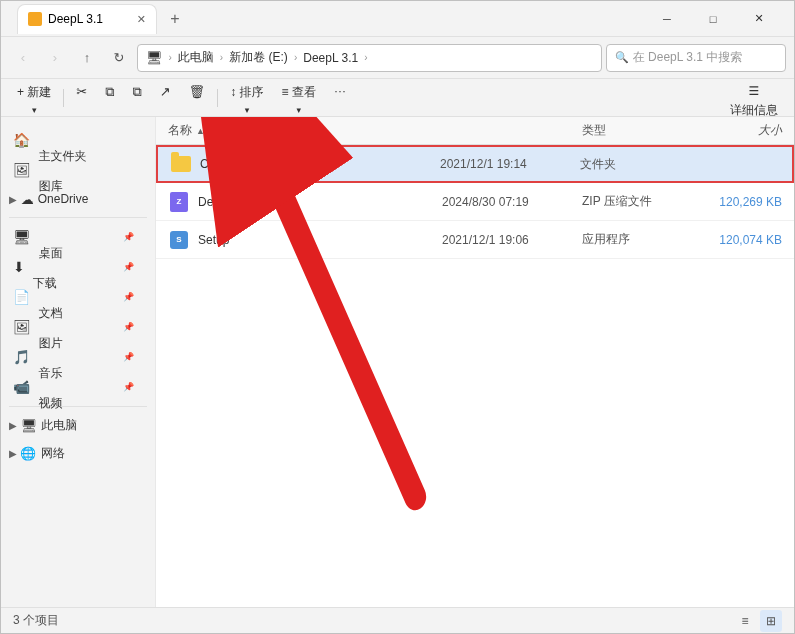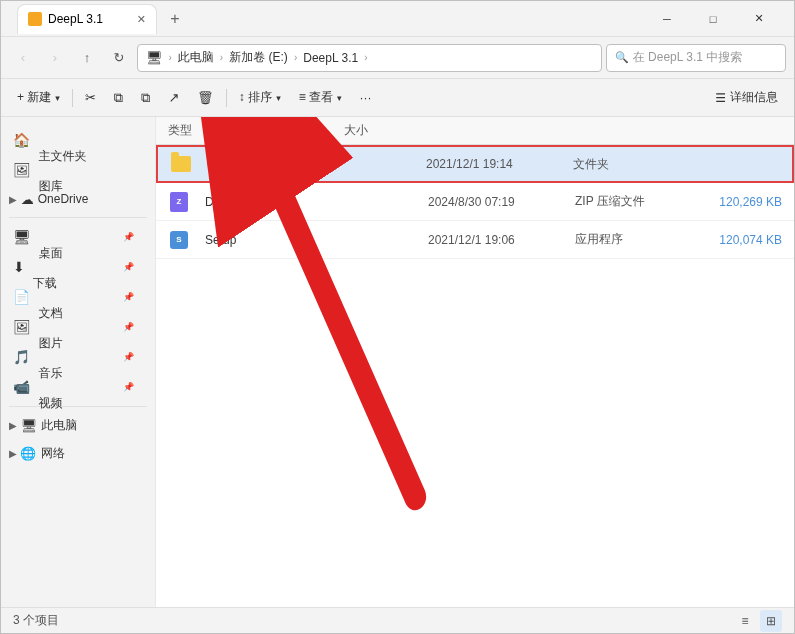--- a/index.html
+++ b/index.html
@@ -21,21 +21,21 @@
     .navbar { height: 42px; background: #f3f3f3; display: flex; align-items: center; padding: 0 8px; gap: 4px; border-bottom: 1px solid #e0e0e0; flex-shrink: 0; }
     .nav-btn { width: 28px; height: 28px; display: flex; align-items: center; justify-content: center; border-radius: 4px; cursor: pointer; color: #555; font-size: 13px; }
     .nav-btn.disabled { color: #ccc; cursor: default; }
     .address-bar { flex: 1; height: 28px; background: #fff; border: 1px solid #c0c0c0; border-radius: 4px; display: flex; align-items: center; padding: 0 8px; gap: 6px; font-size: 12px; color: #333; cursor: pointer; }
     .address-separator { color: #999; font-size: 10px; }
     .search-bar { width: 180px; height: 28px; background: #fff; border: 1px solid #c0c0c0; border-radius: 4px; display: flex; align-items: center; padding: 0 8px; gap: 4px; font-size: 12px; color: #999; }
     .search-bar-icon { font-size: 11px; color: #999; }
 
     
     .toolbar { height: 38px; background: #f3f3f3; display: flex; align-items: center; padding: 0 8px; gap: 2px; border-bottom: 1px solid #e0e0e0; flex-shrink: 0; }
-    .toolbar-btn { height: 28px; display: flex; align-items: center; padding: 0 8px; border-radius: 4px; cursor: pointer; gap: 4px; font-size: 12px; color: #333; }
+    .toolbar-btn { height: 28px; display: flex; align-items: center; padding: 0 8px; border-radius: 4px; cursor: pointer; gap: 4px; font-size: 12px; color: #333; flex-direction: column; }
     .toolbar-separator { width: 1px; height: 18px; background: #d0d0d0; margin: 0 2px; }
     .toolbar-icon { font-size: 13px; }
 
     
     .main { display: flex; flex: 1; overflow: hidden; }
 
     
     .sidebar { width: 155px; background: #f3f3f3; padding: 8px 0; overflow-y: auto; flex-shrink: 0; border-right: 1px solid #e8e8e8; }
     .sidebar-section { margin-bottom: 4px; }
     .sidebar-item { height: 30px; display: flex; align-items: center; padding: 0 12px; gap: 8px; cursor: pointer; border-radius: 0 16px 16px 0; margin-right: 8px; font-size: 12px; color: #333; position: relative; }
@@ -45,24 +45,24 @@
     .sidebar-group { display: flex; align-items: center; padding: 0 8px; height: 28px; cursor: pointer; font-size: 12px; color: #333; gap: 4px; }
     .sidebar-group-chevron { font-size: 10px; color: #666; }
     .sidebar-divider { height: 1px; background: #e0e0e0; margin: 4px 8px; }
 
     
     .file-pane { flex: 1; overflow-y: auto; background: #fff; }
     .file-header { display: flex; align-items: center; height: 28px; border-bottom: 1px solid #e0e0e0; padding: 0 12px; background: #f8f8f8; font-size: 12px; color: #555; cursor: pointer; }
     .col-name { flex: 1; display: flex; align-items: center; gap: 4px; }
     .col-date { width: 140px; }
     .col-type { width: 100px; }
-    .col-size { width: 100px; text-align: right; }
+    .col-size { width: 100px; text-align: right; font-style: italic; }
     .sort-arrow { font-size: 9px; color: #666; }
 
-    .file-row { display: flex; align-items: center; height: 38px; padding: 0 12px; border-bottom: 1px solid #f0f0f0; cursor: pointer; font-size: 12px; color: #333; gap: 7px; }
+    .file-row { display: flex; align-items: center; height: 38px; padding: 0 12px; border-bottom: 1px solid #f0f0f0; cursor: pointer; font-size: 12px; color: #333; }
     .file-row.selected { background: #dce9f9; border: 2px solid #e04040; }
     .file-icon { width: 22px; height: 22px; margin-right: 8px; display: flex; align-items: center; justify-content: center; flex-shrink: 0; }
     .folder-icon { width: 20px; height: 16px; background: #f5c842; border-radius: 0 2px 2px 2px; position: relative; }
     .folder-icon::before { content: ''; position: absolute; top: -4px; left: 0; width: 8px; height: 4px; background: #f5c842; border-radius: 2px 2px 0 0; }
     .zip-icon { width: 18px; height: 20px; background: #7b68ee; border-radius: 2px; display: flex; align-items: center; justify-content: center; font-size: 8px; color: white; font-weight: bold; }
     .app-icon { width: 18px; height: 18px; background: #4a90d9; border-radius: 3px; display: flex; align-items: center; justify-content: center; font-size: 8px; color: white; font-weight: bold; }
     .file-name { flex: 1; }
     .file-date { width: 140px; color: #555; margin-left: 40px; }
     .file-type { width: 100px; color: #555; }
     .file-size { width: 100px; text-align: right; color: #4a90d9; }
@@ -216,20 +216,24 @@
           <span class="sidebar-group-chevron">▶</span>
           <span style="font-size:13px;">🌐</span>
           <span>网络</span>
         </div>
       </div>
     </div>
 
     <div class="file-pane" style="position:relative;">
 
       <div class="file-header">
+        <div class="col-name">
+          <span>名称</span>
+          <span class="sort-arrow">▲</span>
+        </div>
         <div class="col-type">
           <span>类型</span>
         </div>
         <div class="col-size">
           <span>大小</span>
         </div>
       </div>
 
       <div id="file-rows-container">
           <div class="file-row selected">

